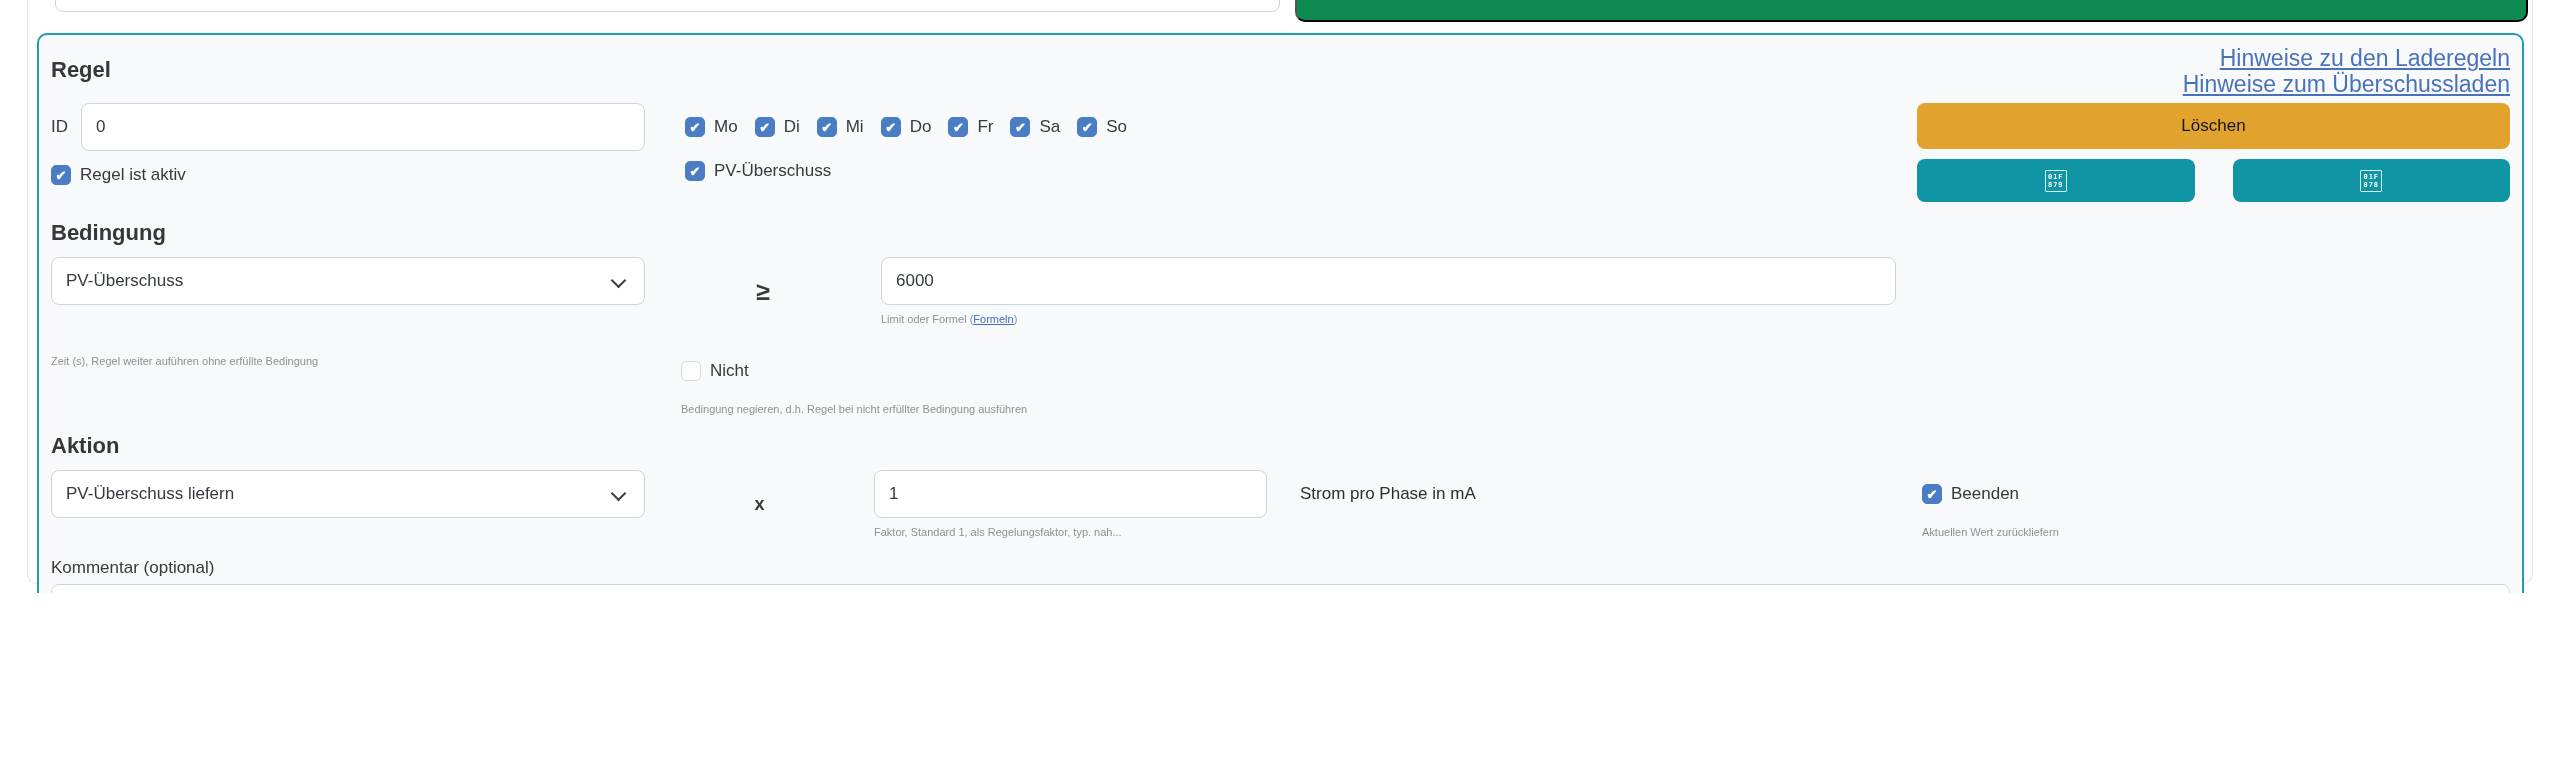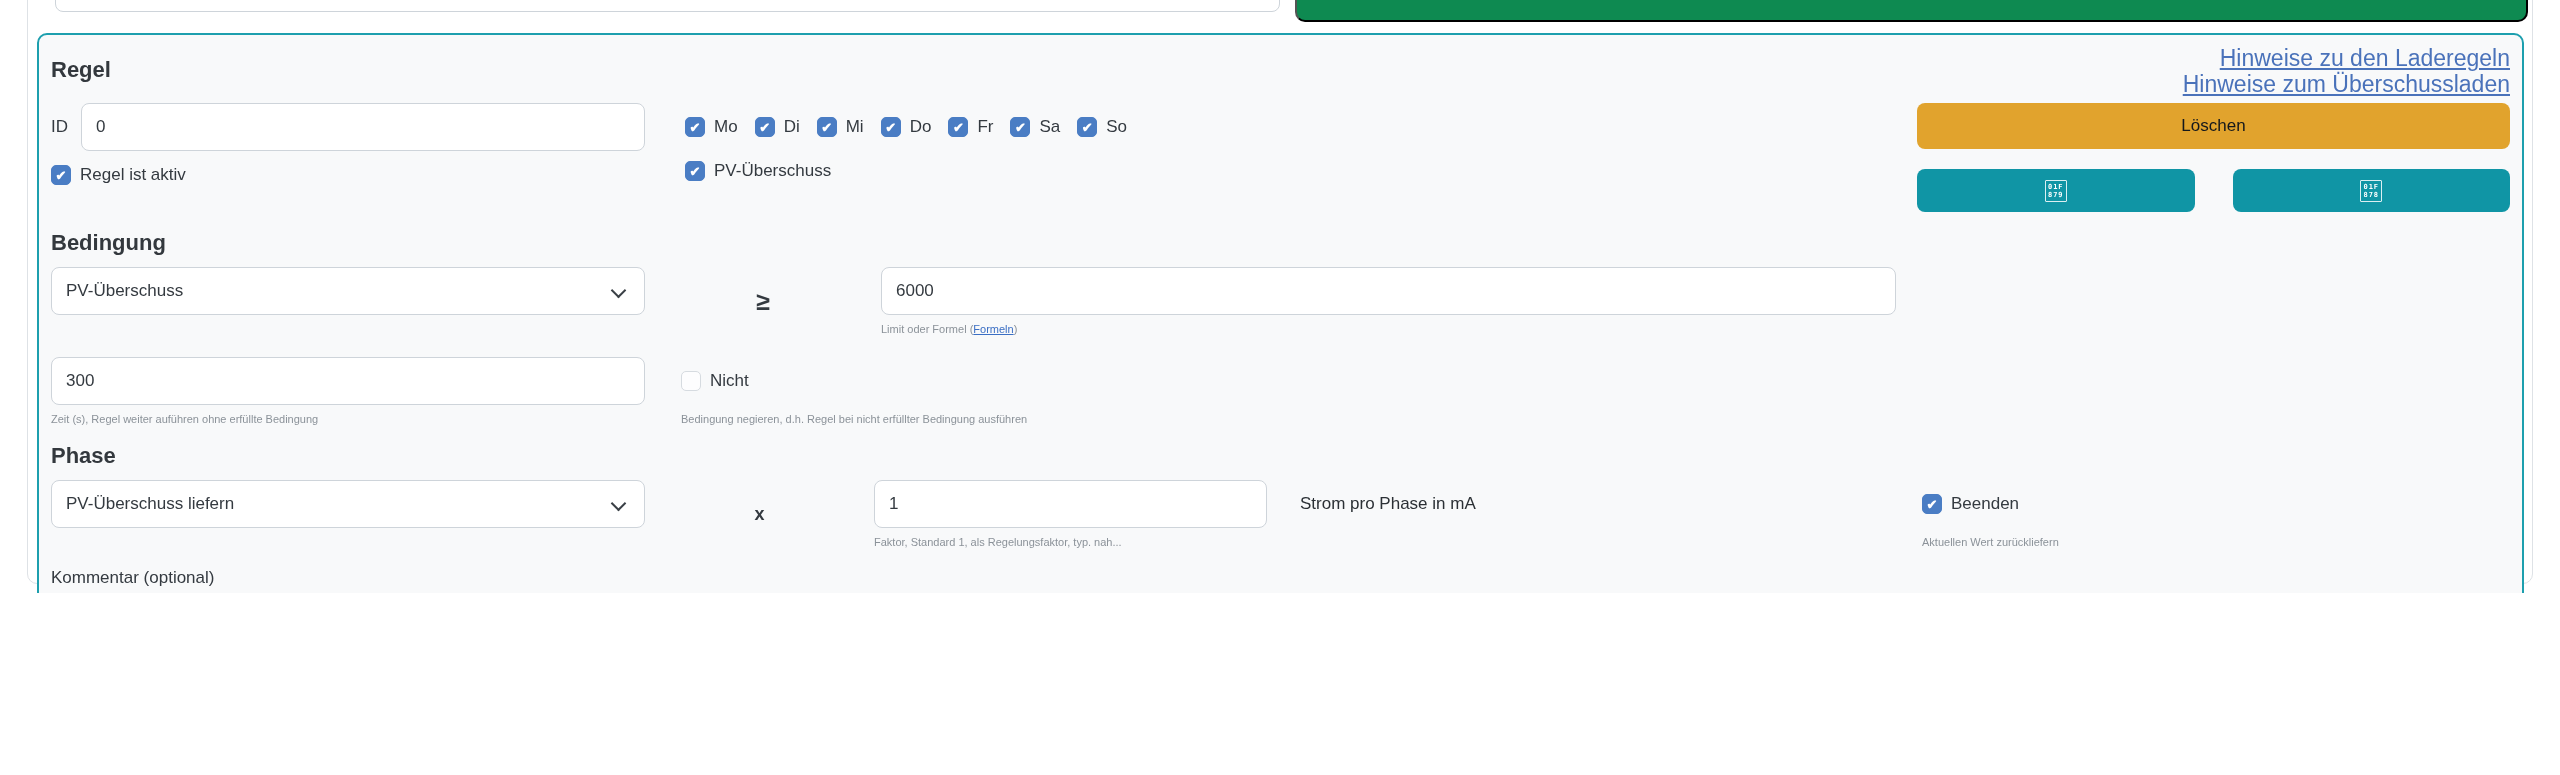--- a/index.html
+++ b/index.html
@@ -66,21 +66,21 @@
   .col-days { flex:1 1 auto; margin-left:40px; padding-top:4px; }
   .days { display:flex; align-items:center; gap:17px; height:40px; }
   .col-btns { width:593px; flex:none; }
   .mt-check { margin-top:14px; }
 
   .btn {
     border:none; border-radius:8px; cursor:pointer; font-family:"Liberation Sans", sans-serif;
     display:flex; align-items:center; justify-content:center;
   }
   .btn-delete { width:100%; height:46px; font-size:17px; color:#14181c; }
-  .btn-teal-row { display:flex; gap:38px; margin-top:20px; }
+  .btn-teal-row { display:flex; gap:38px; margin-top:10px; }
   .btn-teal { flex:1 1 0; height:43px; color:#ffffff; }
 
   
   .tofu {
     display:inline-flex; flex-direction:column; align-items:center; justify-content:center;
     border:1px solid rgba(255,255,255,.85); padding:2px 2px; border-radius:1px;
   }
   .tofu span {
     font-family:"DejaVu Sans Mono", monospace; font-size:7px; line-height:8px;
     letter-spacing:1px; color:#ffffff; font-weight:bold;
@@ -239,37 +239,36 @@
           <input class="tinput" value="6000" style="">
           <div class="help">
             <span>Limit oder Formel (</span><a>Formeln</a><span>)</span>
           </div>
         </div>
         <div></div>
       </div>
 
       <div class="time-grid">
         <div>
-          <input class="tinput" value="300" style="">
           <div class="help">Zeit (s), Regel weiter auführen ohne erfüllte Bedingung</div>
         </div>
         <div>
           <div class="cell-center" style="height:48px">
             <label class="cb">
               <span class="box"></span>
               <span class="cb-label">Nicht</span>
             </label>
           </div>
           <div class="help">Bedingung negieren, d.h. Regel bei nicht erfüllter Bedingung ausführen</div>
         </div>
       </div>
     </div>
 
     <div class="section">
-      <h2 class="section-title">Phase</h2>
+      <h2 class="section-title">Aktion</h2>
 
       <div class="act-grid">
         <div class="tselect">
           <span>PV-Überschuss liefern</span>
           <span class="chev"></span>
         </div>
         <div class="op op-x">x</div>
         <div>
           <input class="tinput" value="1" style="">
           <div class="help">Faktor, Standard 1, als Regelungsfaktor, typ. nah...</div>

